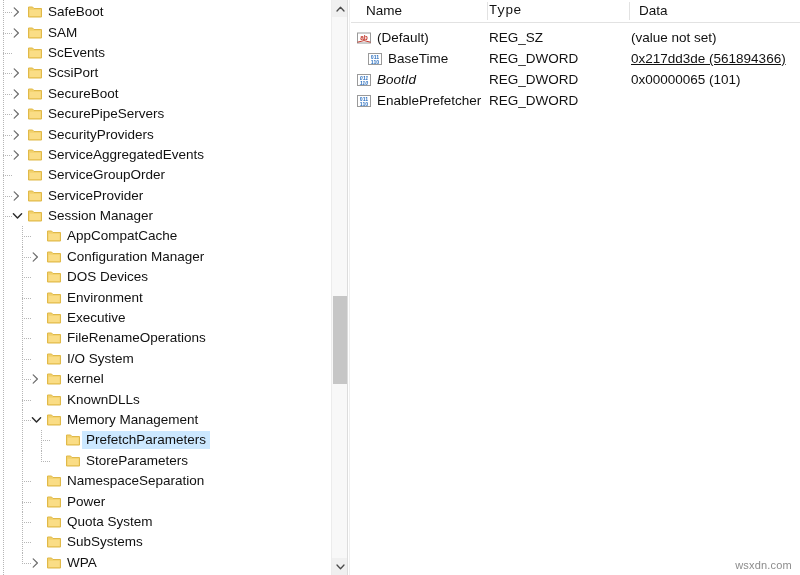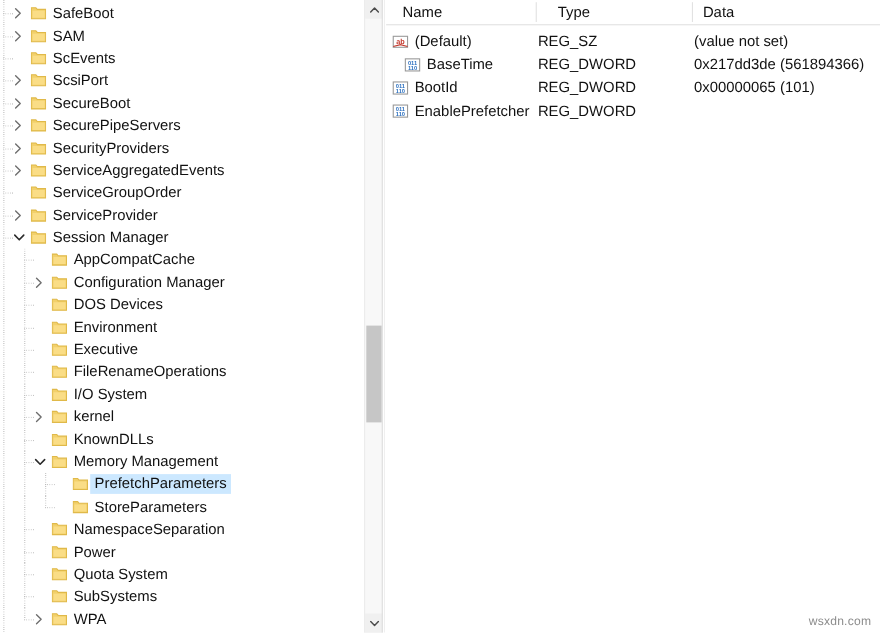--- a/index.html
+++ b/index.html
@@ -703,21 +703,21 @@
       </svg>
     </div>
   </div>
 
   <div id="pane-divider"></div>
   <div id="pane-divider2"></div>
 
   <div id="values-pane">
     <div id="values-header">
         <div class="col-head" style="left: 7px; width: 129px;">Name</div>
-        <div class="col-head" style="left: 148px; width: 140px;">Type</div>
+        <div class="col-head" style="left: 130px; width: 140px; font-family: Liberation Mono, monospace;">Type</div>
         <div class="col-sep" style="left: 136px;"></div>
         <div class="col-head" style="left: 280px; width: 169px;">Data</div>
         <div class="col-sep" style="left: 278px;"></div>
       </div>
     <div id="values-rows">
         <div class="val-row">
           <div class="val-name" style="left: 5px;">
             <svg class="vico" viewBox="0 0 16 16">
               <rect x="1.5" y="3" width="13" height="10" fill="#ffffff" stroke="#9a9a9a" stroke-width="1"></rect>
               <path d="M1.5 12.2 L8 10.6 L14.5 12.2" fill="none" stroke="#c33a2e" stroke-width="1"></path>
@@ -731,41 +731,41 @@
         <div class="val-row">
           <div class="val-name" style="left: 16px;">
             <svg class="vico" viewBox="0 0 16 16">
               <rect x="1.5" y="2.5" width="13" height="11" fill="#ffffff" stroke="#9a9a9a" stroke-width="1"></rect>
               <text x="8" y="7.7" font-family="Liberation Sans, sans-serif" font-size="5.2" font-weight="bold" fill="#2b6fbf" text-anchor="middle">011</text>
               <text x="8" y="12.6" font-family="Liberation Sans, sans-serif" font-size="5.2" font-weight="bold" fill="#2b6fbf" text-anchor="middle">110</text>
             </svg>
             <span class="vtext">BaseTime</span>
           </div>
           <div class="val-type" style="left: 138px;">REG_DWORD</div>
-          <div class="val-data" style="left: 280px;">0x217dd3de (561894366)</div>
+          <div class="val-data" style="left: 280px; text-decoration: underline;">0x217dd3de (561894366)</div>
+        </div>
+        <div class="val-row">
+          <div class="val-name" style="left: 5px; font-style: italic;">
+            <svg class="vico" viewBox="0 0 16 16">
+              <rect x="1.5" y="2.5" width="13" height="11" fill="#ffffff" stroke="#9a9a9a" stroke-width="1"></rect>
+              <text x="8" y="7.7" font-family="Liberation Sans, sans-serif" font-size="5.2" font-weight="bold" fill="#2b6fbf" text-anchor="middle">011</text>
+              <text x="8" y="12.6" font-family="Liberation Sans, sans-serif" font-size="5.2" font-weight="bold" fill="#2b6fbf" text-anchor="middle">110</text>
+            </svg>
+            <span class="vtext">BootId</span>
+          </div>
+          <div class="val-type" style="left: 138px;">REG_DWORD</div>
+          <div class="val-data" style="left: 280px;">0x00000065 (101)</div>
         </div>
         <div class="val-row">
           <div class="val-name" style="left: 5px;">
             <svg class="vico" viewBox="0 0 16 16">
               <rect x="1.5" y="2.5" width="13" height="11" fill="#ffffff" stroke="#9a9a9a" stroke-width="1"></rect>
               <text x="8" y="7.7" font-family="Liberation Sans, sans-serif" font-size="5.2" font-weight="bold" fill="#2b6fbf" text-anchor="middle">011</text>
               <text x="8" y="12.6" font-family="Liberation Sans, sans-serif" font-size="5.2" font-weight="bold" fill="#2b6fbf" text-anchor="middle">110</text>
             </svg>
-            <span class="vtext">BootId</span>
-          </div>
-          <div class="val-type" style="left: 138px;">REG_DWORD</div>
-          <div class="val-data" style="left: 280px;">0x00000065 (101)</div>
-        </div>
-        <div class="val-row">
-          <div class="val-name" style="left: 5px;">
-            <svg class="vico" viewBox="0 0 16 16">
-              <rect x="1.5" y="2.5" width="13" height="11" fill="#ffffff" stroke="#9a9a9a" stroke-width="1"></rect>
-              <text x="8" y="7.7" font-family="Liberation Sans, sans-serif" font-size="5.2" font-weight="bold" fill="#2b6fbf" text-anchor="middle">011</text>
-              <text x="8" y="12.6" font-family="Liberation Sans, sans-serif" font-size="5.2" font-weight="bold" fill="#2b6fbf" text-anchor="middle">110</text>
-            </svg>
             <span class="vtext">EnablePrefetcher</span>
           </div>
           <div class="val-type" style="left: 138px;">REG_DWORD</div>
         </div>
       </div>
   </div>
 
   <div id="watermark">wsxdn.com</div>
 </div>
 

